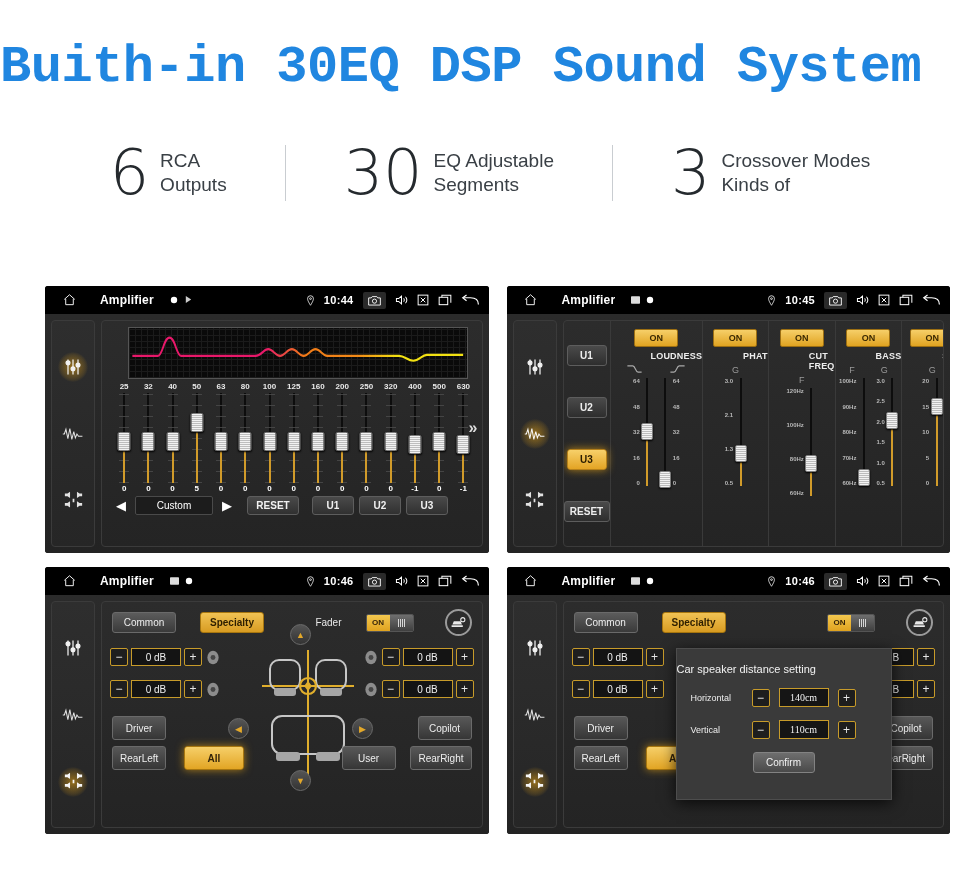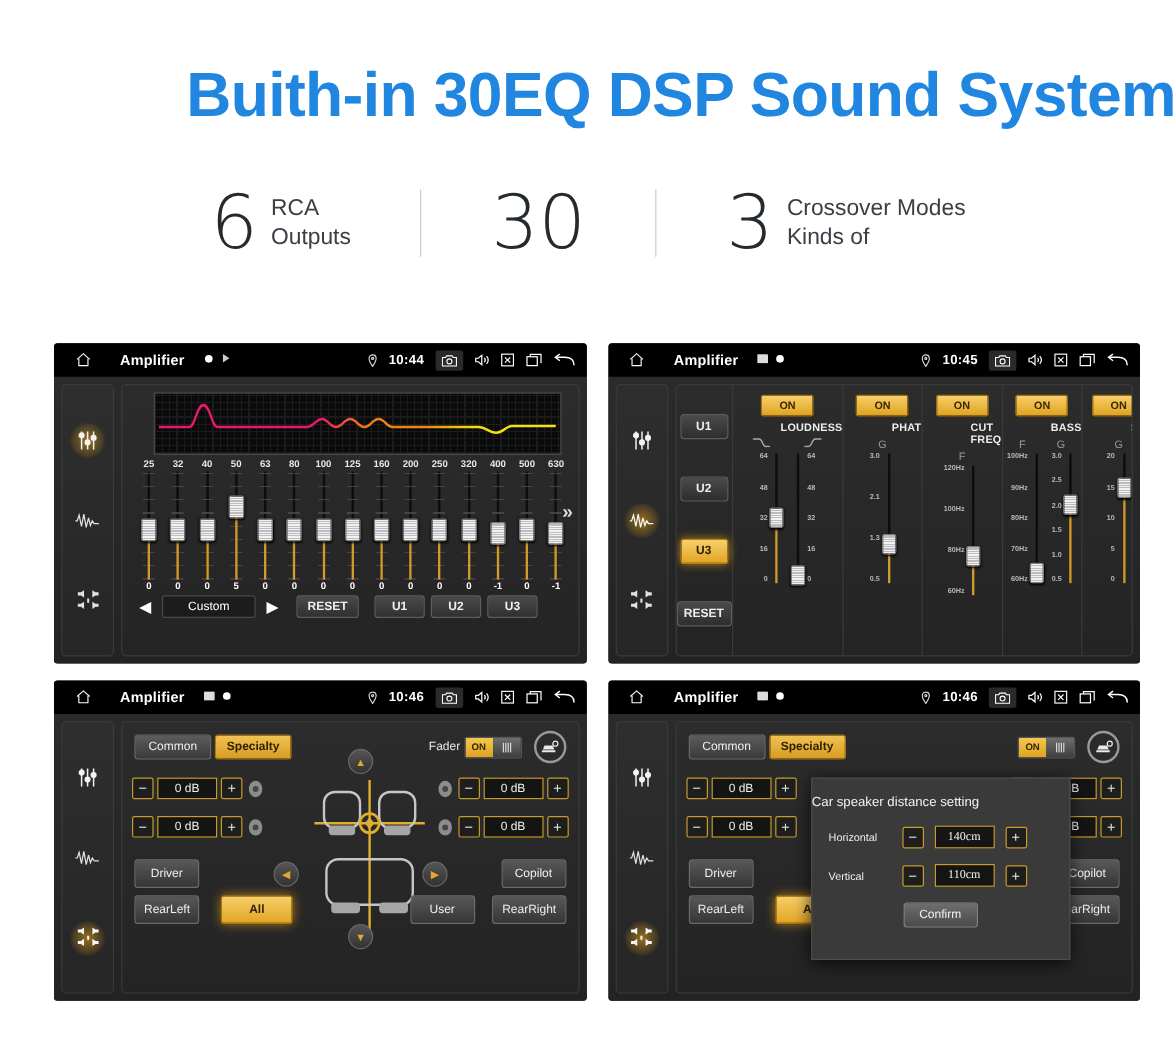--- a/index.html
+++ b/index.html
@@ -6,27 +6,27 @@
   body {
     width: 980px; height: 881px;
     background: #ffffff;
     font-family: "Liberation Sans", sans-serif;
     overflow: hidden;
     position: relative;
   }
 
   
   .hero-title {
-    text-align: right;
+    text-align: left;
     color: #2086e0;
     font-size: 52px;
     font-weight: bold;
     letter-spacing: -0.5px;
-    padding-top: 50px;
-    font-family: Liberation Sans, sans-serif;
+    padding-top: 38px;
+    font-family: Liberation Mono, monospace;
   }
 
   .stats-row {
     display: flex;
     justify-content: center;
     align-items: center;
     margin-top: 36px;
     height: 80px;
   }
   .stat {
@@ -236,21 +236,21 @@
   .vtrack .vrail { position:absolute; left:50%; transform:translateX(-50%); width:2px; height:100%; background:#0d0d0d; }
   .vtrack .vfill { position:absolute; left:50%; transform:translateX(-50%); width:2px; background:#d19b2a; bottom:0; }
   .vknob {
     position:absolute; left:50%; transform:translateX(-50%);
     width:12px; height:17px; border-radius:2px;
     background: repeating-linear-gradient(0deg,#f2f2f2 0 1px,#bcbcbc 1px 2px);
     border:1px solid #7c7c7c; box-shadow:0 1px 2px #000;
   }
 
   
-  .f-top { display:flex; align-items:center; padding: 7px 10px 0 10px; gap:3px; position:relative;}
+  .f-top { display:flex; align-items:center; padding: 7px 10px 0 10px; gap:24px; position:relative;}
   .tabbtn {
     width: 64px; height:21px; border-radius:3px;
     font-size:10px; display:flex; align-items:center; justify-content:center;
     color:#eee; background: linear-gradient(#5c5c5c,#3a3a3a);
     border:1px solid #6a6a6a; cursor:pointer;
   }
   .tabbtn.sel {
     background: linear-gradient(#f0c254,#d89c22); color:#2e1f00;
     border-color:#a7760f; font-weight:bold;
   }
@@ -335,20 +335,24 @@
   <div class="stat">
     <div class="stat-num">6</div>
     <div class="stat-txt">
       <div>RCA</div>
       <div>Outputs</div>
     </div>
   </div>
   <div class="stat-div"></div>
   <div class="stat">
     <div class="stat-num">30</div>
+    <div class="stat-txt">
+      <div>EQ Adjustable</div>
+      <div>Segments</div>
+    </div>
   </div>
   <div class="stat-div"></div>
   <div class="stat">
     <div class="stat-num">3</div>
     <div class="stat-txt">
       <div>Crossover Modes</div>
       <div>Kinds of</div>
     </div>
   </div>
 </div>

